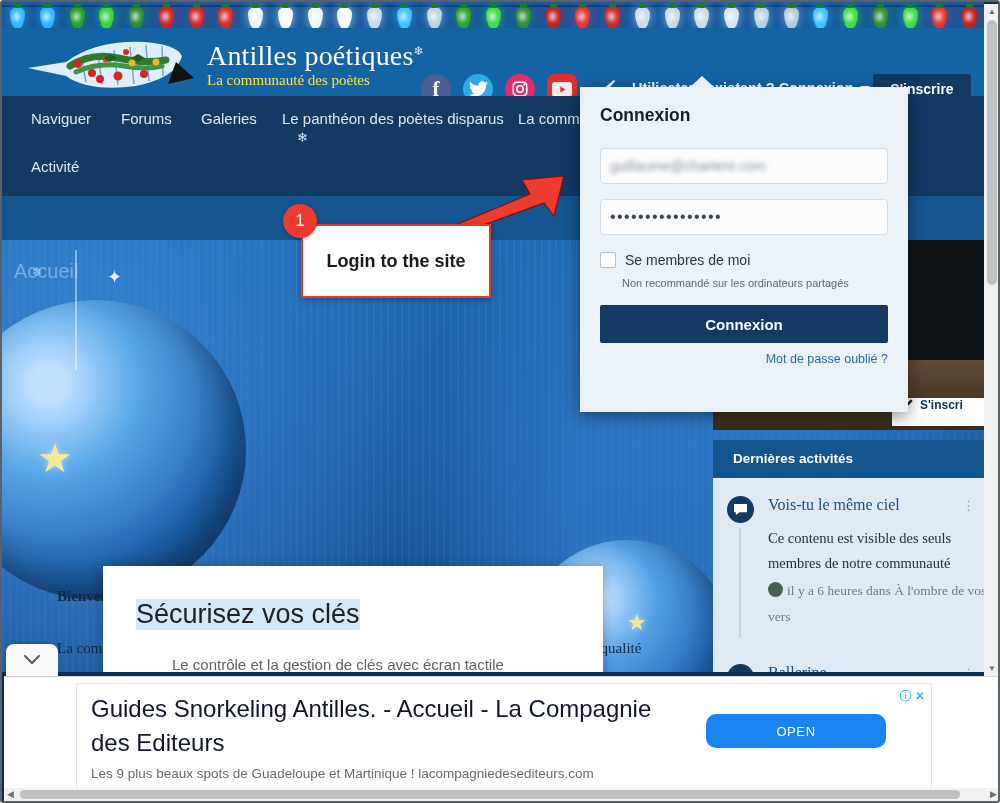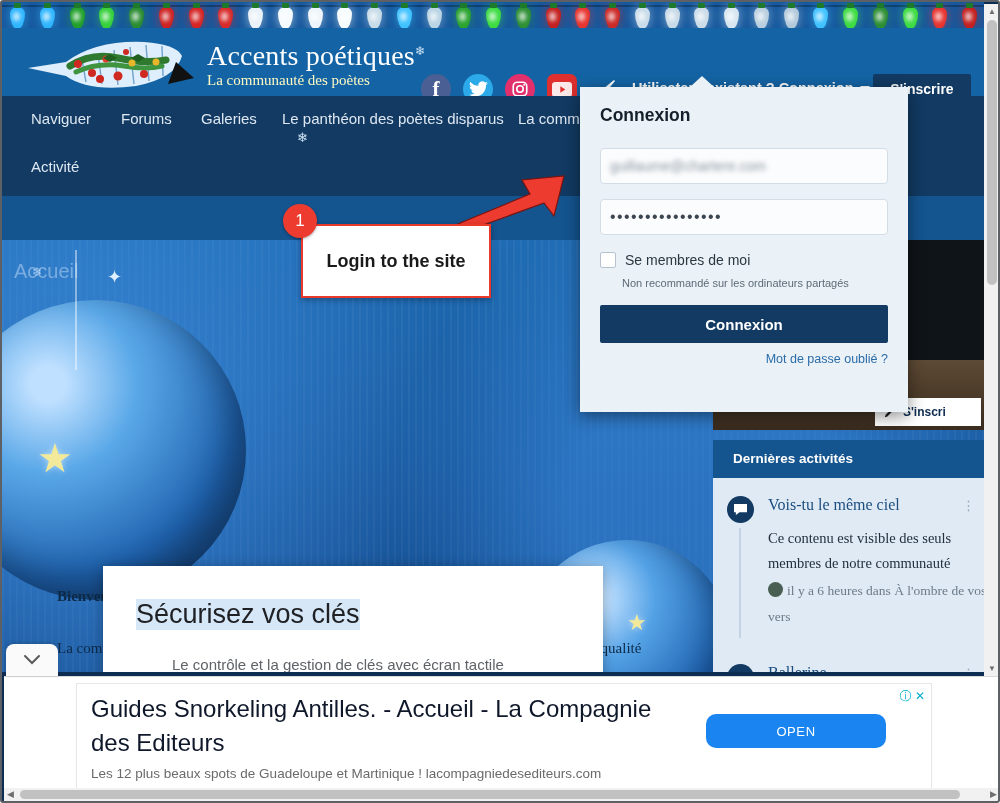--- a/index.html
+++ b/index.html
@@ -24,21 +24,21 @@
   .bulb{position:absolute;top:5px;width:15px;height:22px;border-radius:45% 45% 50% 50% / 30% 30% 70% 70%;
         box-shadow:0 0 7px 2px rgba(255,255,255,.25);}
   .bulb::before{content:"";position:absolute;left:4px;top:-4px;width:7px;height:5px;background:#1d7a2a;border-radius:1px;}
   .bulb .glow{position:absolute;left:3px;top:5px;width:7px;height:9px;border-radius:50%;background:rgba(255,255,255,.75);filter:blur(2px);}
 
   .header{position:absolute;left:0;top:26px;width:982px;height:68px;background:#1464a5;}
   .logo-wrap{position:absolute;left:24px;top:4px;width:170px;height:62px;}
   .brand{position:absolute;left:205px;top:8px;color:#ffffff;}
   .brand .b1{font-family:"Liberation Serif", serif;font-size:28px;line-height:30px;letter-spacing:.2px;color:#fff;white-space:nowrap;}
   .brand .b1 .snow{font-size:12px;vertical-align:super;color:#cfe4f5;}
-  .brand .b2{font-family:"Liberation Serif", serif;font-size:15px;line-height:18px;color:#fef9c3;white-space:nowrap;}
+  .brand .b2{font-family:"Liberation Serif", serif;font-size:15px;line-height:18px;color:#fde047;white-space:nowrap;}
 
   .social{position:absolute;top:46px;height:30px;}
   .soc{position:absolute;top:0;width:30px;height:30px;border-radius:50%;display:flex;align-items:center;justify-content:center;color:#fff;font-weight:bold;}
   .soc.fb{left:419px;background:#4a5f93;font-family:"Liberation Serif",serif;font-size:21px;}
   .soc.tw{left:461px;background:#2ba9e8;}
   .soc.ig{left:503px;background:#e1306c;}
   .soc.yt{left:545px;background:#e02f2f;border-radius:7px;}
   .soc.brush{left:587px;background:transparent;}
 
   .login-link{position:absolute;left:630px;top:52px;color:#ffffff;font-size:14.5px;font-weight:bold;white-space:nowrap;cursor:pointer;}
@@ -92,21 +92,21 @@
   .adcard .sub{position:absolute;left:33px;top:90px;font-size:15px;color:#5f6368;margin-left:36px;}
 
   
   .rail{position:absolute;left:711px;top:0;width:271px;height:432px;overflow:hidden;}
   .rail-img{position:absolute;left:0;top:0;width:271px;height:190px;background:#0f1418;overflow:hidden;}
   .rail-img .mo{position:absolute;left:26px;top:18px;font-family:"Liberation Serif",serif;font-size:35px;color:#e9e6e0;letter-spacing:.5px;}
   .rail-img .cap{position:absolute;left:28px;top:66px;font-family:"Liberation Serif",serif;font-size:11.5px;color:#cfc7b8;}
   .rail-img .arch{position:absolute;left:10px;top:86px;width:160px;height:110px;border-radius:80px 80px 0 0;background:#3a2c20;
                   box-shadow:inset 0 0 40px rgba(0,0,0,.7);}
   .rail-img .wall{position:absolute;left:0;top:120px;width:271px;height:70px;background:linear-gradient(180deg,#5e4a35,#3a2c1e);}
-  .rail-sub{position:absolute;left:162px;top:158px;width:106px;height:28px;background:#fff;display:flex;align-items:center;gap:6px;padding-left:8px;box-sizing:border-box;}
+  .rail-sub{position:absolute;left:179px;top:158px;width:106px;height:28px;background:#fff;display:flex;gap:6px;padding-left:8px;box-sizing:border-box;}
   .rail-sub .lbl{font-size:12px;font-weight:bold;color:#0e2d52;}
 
   .rail-head{position:absolute;left:0;top:200px;width:271px;height:38px;background:#14548f;padding-left:47px;}
   .rail-head span{position:absolute;left:20px;top:11px;color:#fff;font-size:13.5px;font-weight:bold;}
   .rail-body{position:absolute;left:0;top:238px;width:271px;height:194px;background:#dfeaf4;}
   .act{position:absolute;left:0;width:271px;}
   .act .bub{position:absolute;left:14px;top:4px;width:27px;height:27px;border-radius:50%;background:#123a63;display:flex;align-items:center;justify-content:center;}
   .act .rule{position:absolute;left:26px;top:36px;width:2px;height:110px;background:#c2d4e4;}
   .act .ttl{position:absolute;left:55px;top:4px;font-family:"Liberation Serif",serif;font-size:16px;color:#1c4e80;}
   .act .txt{position:absolute;left:55px;top:34px;width:210px;font-family:"Liberation Serif",serif;font-size:14.5px;color:#23303d;line-height:25px;}
@@ -300,21 +300,21 @@
                 <circle cx="74" cy="47" r="4" fill="#d0251e"></circle>
             <circle cx="100" cy="20" r="3" fill="#cf2a22"></circle>
             <path d="M84 22 l7 4 -7 4 -7-4 z" fill="#1f5f22"></path>
             <path d="M112 22 l7 4 -7 4 -7-4 z" fill="#1f5f22"></path>
           </g>
         </svg>
       </div>
 
       <div class="brand">
         <div class="b1">
-          <span>Accents poétiques</span><span class="snow">❄</span>
+          <span>Antilles poétiques</span><span class="snow">❄</span>
         </div>
         <div class="b2">La communauté des poètes</div>
       </div>
 
       <div class="social">
         <div class="soc fb">f</div>
         <div class="soc tw">
           <svg width="19" height="16" viewBox="0 0 24 20">
                 <path fill="#fff" d="M24 2.6a9.6 9.6 0 0 1-2.8.8A4.9 4.9 0 0 0 23.3.7a9.7 9.7 0 0 1-3.1 1.2A4.9 4.9 0 0 0 11.8 6 13.9 13.9 0 0 1 1.7.9a4.9 4.9 0 0 0 1.5 6.5A4.8 4.8 0 0 1 1 6.8v.1a4.9 4.9 0 0 0 3.9 4.8 4.9 4.9 0 0 1-2.2.1 4.9 4.9 0 0 0 4.6 3.4A9.9 9.9 0 0 1 0 17.3a13.9 13.9 0 0 0 7.5 2.2c9.1 0 14-7.5 14-14v-.6A10 10 0 0 0 24 2.6z"></path>
               </svg>
@@ -467,21 +467,21 @@
 
   <div class="collapse">
     <svg width="18" height="12" viewBox="0 0 18 12">
           <path d="M2 2 L9 9 L16 2" stroke="#5a5a5a" stroke-width="2" fill="none" stroke-linecap="round"></path>
         </svg>
   </div>
   <div class="bottomad">
     <div class="inner">
       <div class="adx"><span>ⓘ</span> <span>✕</span></div>
       <div class="t">Guides Snorkeling Antilles. - Accueil - La Compagnie des Editeurs</div>
-      <div class="d">Les 12 plus beaux spots de Guadeloupe et Martinique ! lacompagniedesediteurs.com</div>
+      <div class="d">Les 9 plus beaux spots de Guadeloupe et Martinique ! lacompagniedesediteurs.com</div>
       <div class="open">OPEN</div>
     </div>
   </div>
   <div class="hscroll">
     <span class="la">◀</span>
     <div class="thumb"></div>
     <span class="ra">▶</span>
   </div>
 
  </div>

